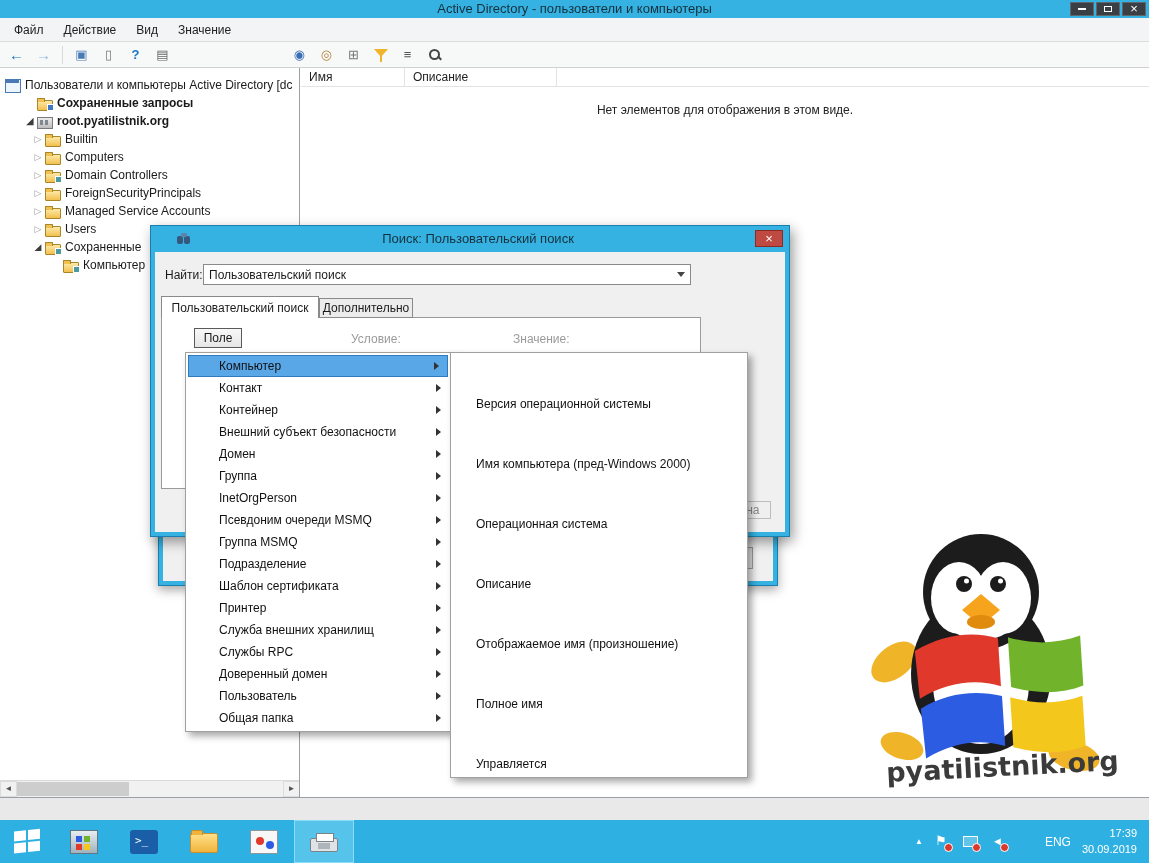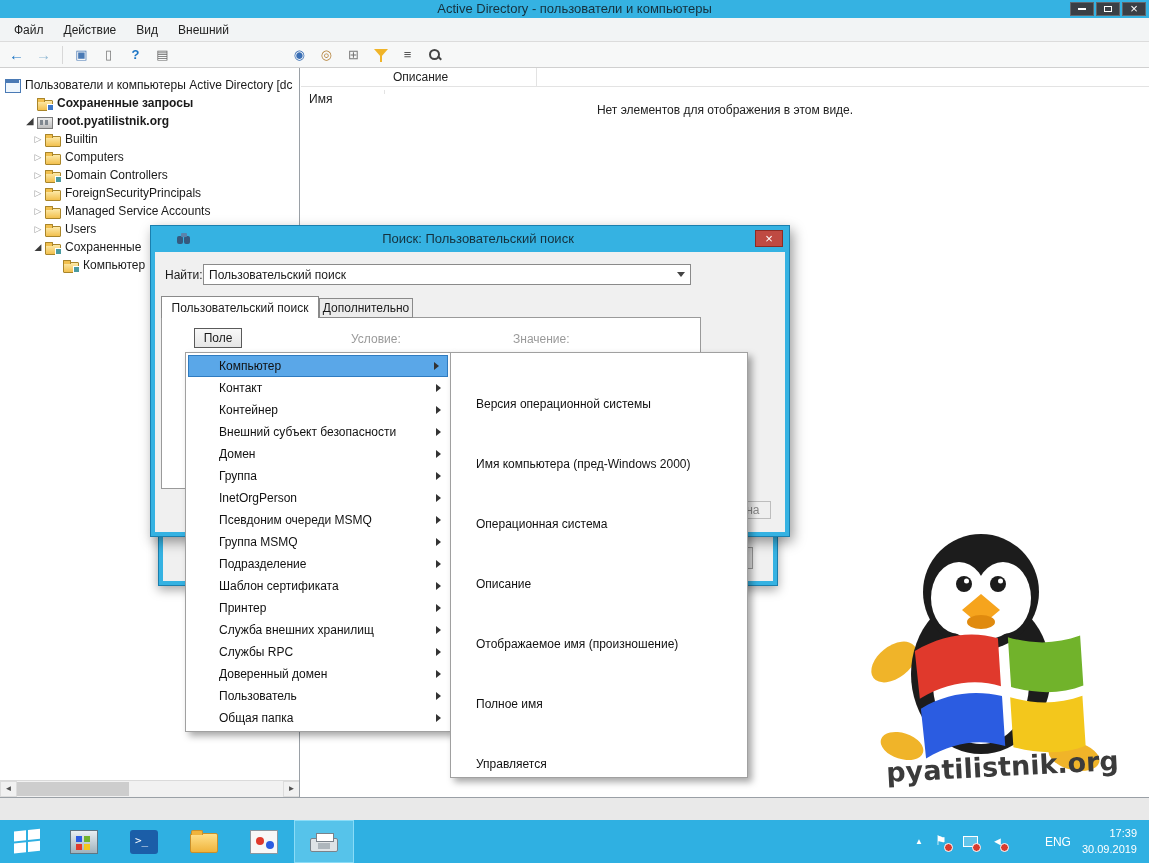--- a/index.html
+++ b/index.html
@@ -71,21 +71,21 @@
 
   .hscroll { position:absolute; left:0; bottom:0; width:300px; height:17px; background:#f1f1f1; border-top:1px solid #dadada; }
   .sbtn { position:absolute; top:0; width:17px; height:16px; background:#f1f1f1; border:1px solid #dcdcdc;
           color:#505050; font-size:8px; text-align:center; line-height:14px; }
   .sbtn.left { left:0; } .sbtn.right { right:0; }
   .thumb { position:absolute; left:17px; top:1px; width:112px; height:14px; background:#cdcdcd; }
 
   .list-pane { position:absolute; left:301px; top:0; right:0; height:100%; background:#fff; }
   .lheader { display:flex; height:19px; border-bottom:1px solid #e3e3e3; }
   .hcell { padding:2px 8px; border-right:1px solid #e3e3e3; color:#222; }
-  .hcell.c1 { width:84px;margin-top:22px; } .hcell.c2 { width:152px; } .hcell.rest { flex:1; border-right:none; }
+  .hcell.c1 { width:104px; } .hcell.c2 { width:152px; } .hcell.rest { flex:1; border-right:none; }
   .empty { text-align:center; margin-top:16px; color:#222; }
 
   .statusarea { position:absolute; top:797px; left:0; width:100%; height:23px; background:#e9e9e9; border-top:1px solid #9aa0a6; }
 
   
   .watermark { position:absolute; left:858px; top:524px; width:290px; height:270px; z-index:10; }
 
   
   .back-dialog { position:absolute; left:158px; top:530px; width:620px; height:56px; background:#35b2e2;
                  border:1px solid #1a7fae; box-shadow:0 4px 10px rgba(0,0,0,.35); z-index:20; }
@@ -180,21 +180,21 @@
       <div class="wbtn">
           <span class="g-close"></span>
         </div>
     </div>
   </div>
 
   <div class="menubar">
     <span class="mitem">Файл</span>
     <span class="mitem">Действие</span>
     <span class="mitem">Вид</span>
-    <span class="mitem">Внешний</span>
+    <span class="mitem">Значение</span>
   </div>
 
   <div class="toolbar">
     <span class="tbtn">
         <span class="gi-back">←</span>
       </span>
     <span class="tbtn">
         <span class="gi-fwd">→</span>
       </span>
     <span class="tsep"></span>

